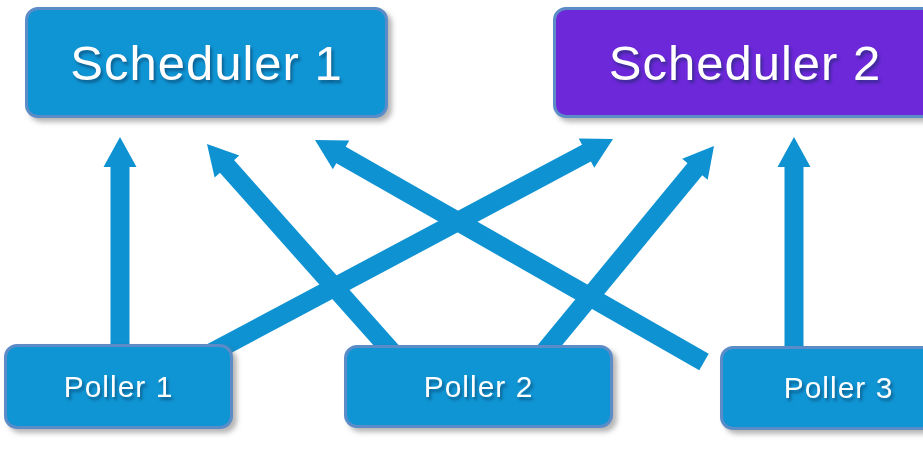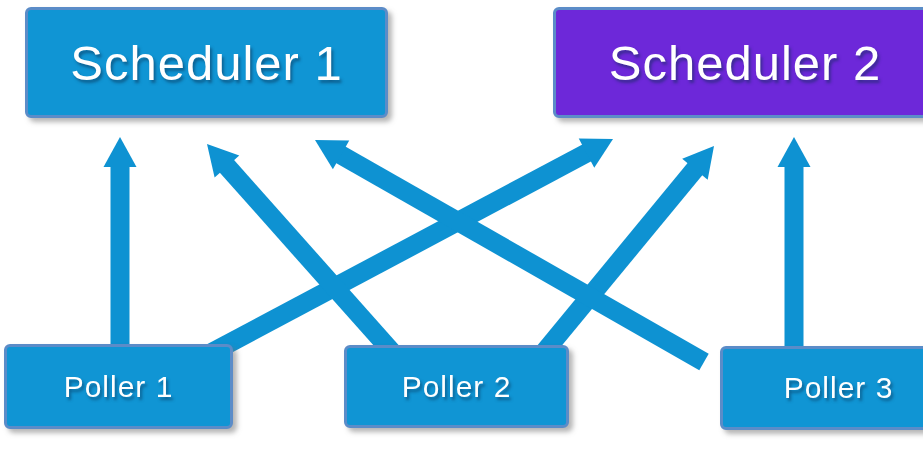--- a/index.html
+++ b/index.html
@@ -15,21 +15,21 @@
     position: absolute;
     left: 0; top: 0;
     width: 923px; height: 451px;
   }
   .node {
     position: absolute;
     box-sizing: border-box;
     display: flex;
     align-items: center;
     justify-content: center;
-    border-radius: 6px;
+    border-radius: 13px;
     border: 3px solid #5b8cc8;
     box-shadow: 4px 4px 5px rgba(110,110,110,0.5);
     color: #ffffff;
     letter-spacing: 1px;
     white-space: nowrap;
     text-shadow: 2px 3px 3px rgba(10,45,80,0.5);
   }
   .node.scheduler { font-size: 49px; }
   .node.poller   { font-size: 30px; }
 </style>
@@ -70,21 +70,21 @@
   </div>
 
   <div class="node scheduler" style="left: 553px; top: 7px; width: 384px; height: 111px; background: #6d28d9; border-color: rgb(91, 140, 200); color: rgb(255, 255, 255);">
     <span>Scheduler 2</span>
   </div>
 
   <div class="node poller" style="left: 4px; top: 344px; width: 229px; height: 85px; background: rgb(16, 149, 212); border-color: rgb(91, 140, 200); color: rgb(255, 255, 255);">
     <span>Poller 1</span>
   </div>
 
-  <div class="node poller" style="left: 344px; top: 345px; width: 225px; height: 83px; background: rgb(16, 149, 212); border-color: rgb(91, 140, 200); color: rgb(255, 255, 255);">
+  <div class="node poller" style="left: 344px; top: 345px; width: 269px; height: 83px; background: rgb(16, 149, 212); border-color: rgb(91, 140, 200); color: rgb(255, 255, 255);">
     <span>Poller 2</span>
   </div>
 
   <div class="node poller" style="left: 720px; top: 346px; width: 237px; height: 84px; background: rgb(16, 149, 212); border-color: rgb(91, 140, 200); color: rgb(255, 255, 255);">
     <span>Poller 3</span>
   </div>
 
 </div>
 
 </body></html>

